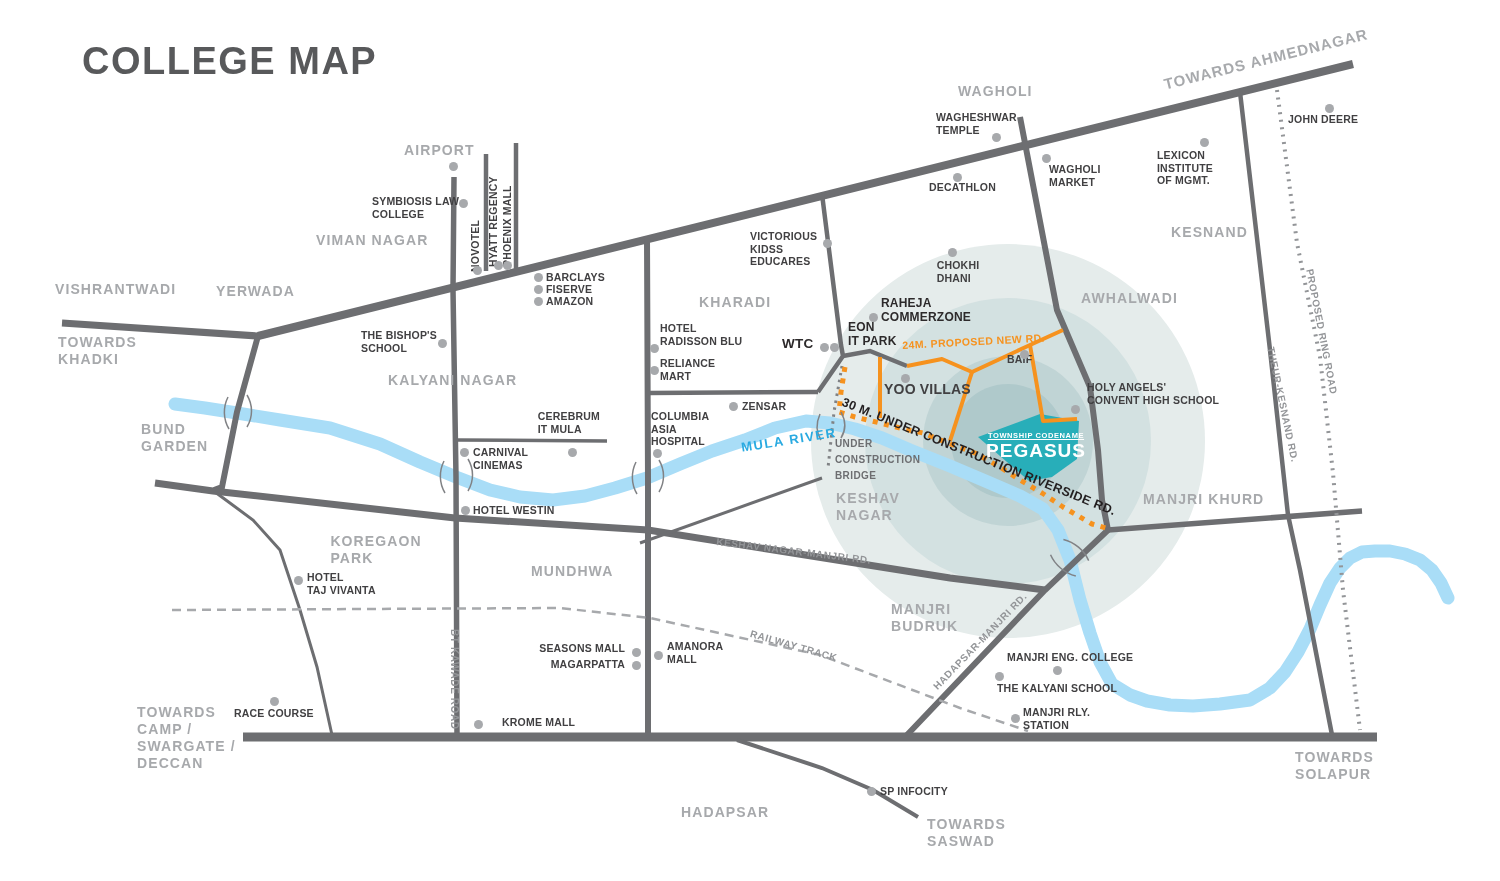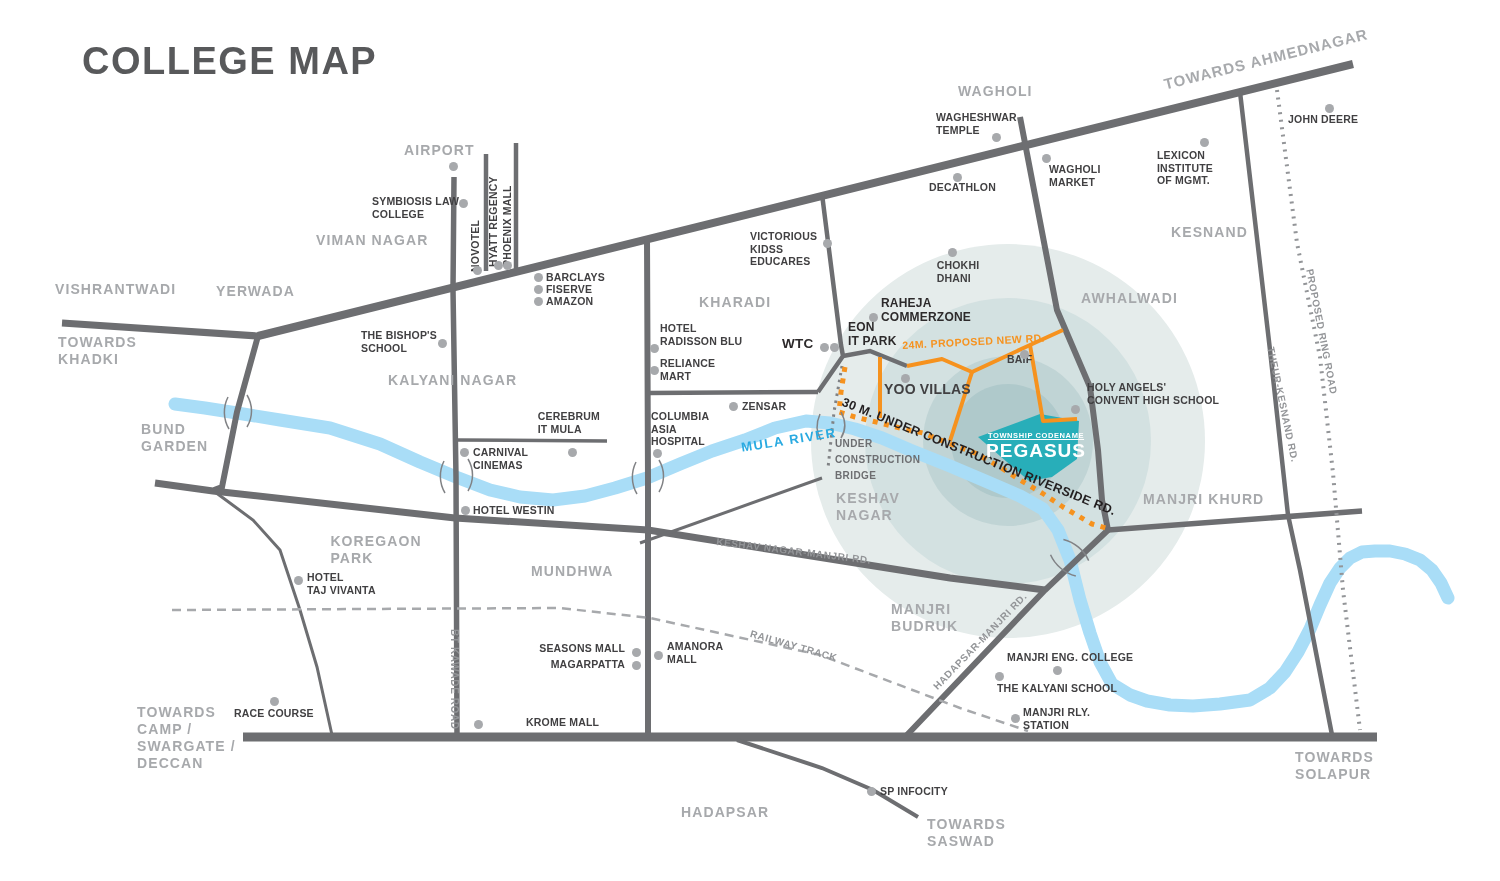--- a/index.html
+++ b/index.html
@@ -144,21 +144,21 @@
 KIDSS
 EDUCARES</div>
       <div class="lbl poi" style="left: 600px; top: 410px; transform: translateX(-100%);">CEREBRUM
 IT MULA</div>
       <div class="lbl poi" style="left: 473px; top: 446px;">CARNIVAL
 CINEMAS</div>
       <div class="lbl poi" style="left: 473px; top: 504px;">HOTEL WESTIN</div>
       <div class="lbl poi" style="left: 307px; top: 571px;">HOTEL
 TAJ VIVANTA</div>
       <div class="lbl poi" style="left: 234px; top: 707px;">RACE COURSE</div>
-      <div class="lbl poi" style="left: 502px; top: 716px; margin-left: 24px;">KROME MALL</div>
+      <div class="lbl poi" style="left: 478px; top: 716px; margin-left: 24px;">KROME MALL</div>
       <div class="lbl poi" style="left: 625px; top: 642px; transform: translateX(-100%);">SEASONS MALL</div>
       <div class="lbl poi" style="left: 625px; top: 658px; transform: translateX(-100%);">MAGARPATTA</div>
       <div class="lbl poi" style="left: 667px; top: 640px;">AMANORA
 MALL</div>
       <div class="lbl poi" style="left: 880px; top: 785px; text-align: center;">SP INFOCITY</div>
       <div class="lbl poi" style="left: 1007px; top: 651px;">MANJRI ENG. COLLEGE</div>
       <div class="lbl poi" style="left: 997px; top: 682px;">THE KALYANI SCHOOL</div>
       <div class="lbl poi" style="left: 1023px; top: 706px;">MANJRI RLY.
 STATION</div>
       <div class="lbl poi" style="left: 936px; top: 111px;">WAGHESHWAR

